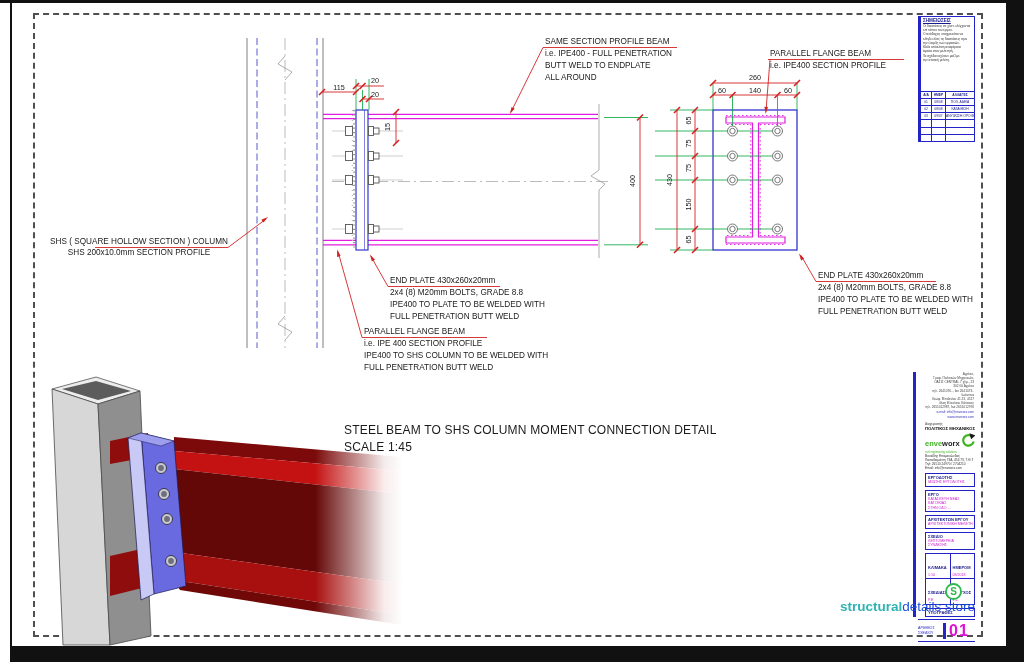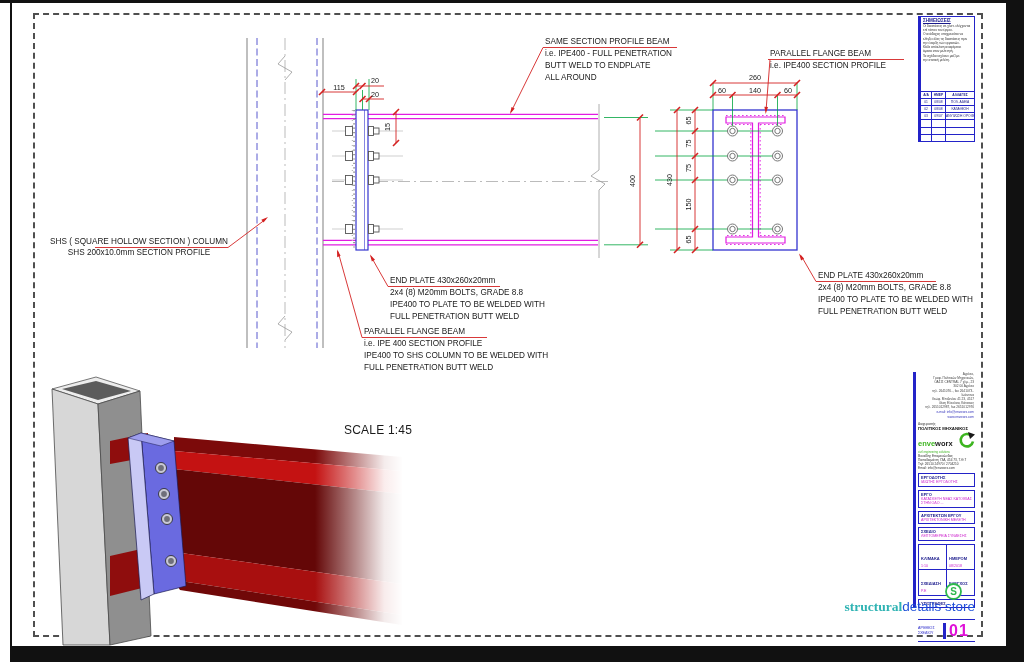--- a/index.html
+++ b/index.html
@@ -40,38 +40,38 @@
   
   .tb{position:absolute;z-index:4;color:#222;}
   .notes-box{left:918px;top:16px;width:57px;height:126px;border:1px solid #2323c8;
       border-left:3px solid #2323c8;box-sizing:border-box;background:#fff;}
   .notes-title{font-size:4.6px;font-weight:bold;color:#1a1a8c;text-decoration:underline;margin:1px 0 1px 2px;}
   .notes-text{font-size:3.2px;line-height:1.32;color:#333;margin-left:2px;white-space:pre-line;}
   .revtable{position:absolute;left:0;bottom:0;right:0;display:grid;
       grid-template-columns:10px 13px 1fr;grid-auto-rows:6.2px;background:#2323c8;gap:1px;padding-top:1px;}
   .revtable div{background:#fff;font-size:3.3px;line-height:6px;text-align:center;overflow:hidden;white-space:nowrap;color:#1a1a8c;}
   .revtable .hd{font-weight:bold;}
-  .tb-col{left:913px;top:372px;width:62px;border-left:3px solid #2323c8;box-sizing:border-box;padding-left:2px;}
+  .tb-col{left:913px;top:372px;width:62px;border-left:3px solid #2323c8;box-sizing:border-box;padding-left:9px;}
   .addr{font-size:3.2px;line-height:1.3;color:#444;text-align:right;white-space:pre-line;margin-right:1px;}
   .email{font-size:3.2px;line-height:1.3;color:#3333bb;text-align:right;white-space:pre-line;margin:1px 1px 0 0;}
   .mgr-lbl{font-size:3.2px;color:#333;margin-top:3px;}
   .mgr-title{font-size:4.3px;font-weight:bold;color:#111;}
   .logo-row{display:flex;align-items:flex-start;justify-content:space-between;height:21px;margin-top:1px;}
   .logo-bold{font-size:7.5px;font-weight:bold;color:#3db520;}
   .logo-rest{font-size:7.5px;font-weight:bold;color:#222;}
   .logo-tag{font-size:2.8px;color:#3db520;}
   .contact{font-size:3.2px;line-height:1.3;color:#333;white-space:pre-line;margin-top:1px;}
   .tb-box{border:1px solid #2323c8;box-sizing:border-box;margin-top:3px;padding:1px 1px 1px 2px;background:#fff;}
   .tb-lbl{font-size:4px;font-weight:bold;color:#1a1a8c;}
   .tb-val{font-size:3.6px;color:#cc22cc;white-space:pre-line;line-height:1.25;}
   .grid2{display:grid;grid-template-columns:1fr 1fr;background:#2323c8;gap:1px;border:1px solid #2323c8;margin-top:3px;}
   .grid2>div{background:#fff;padding:1px 1px 1px 2px;min-height:9px;}
   .s-icon{position:absolute;left:945px;top:583px;z-index:4;}
   .store{position:absolute;left:835px;top:599px;width:140px;text-align:right;z-index:4;font-size:13.5px;}
-  .store .b{font-weight:bold;color:#2fb3b3;font-family:Liberation Serif, serif;}
+  .store .b{font-weight:bold;color:#2fb3b3;}
   .store .r{color:#1d4ed8;}
   .sheet-box{position:absolute;left:918px;top:619px;width:57px;height:21px;z-index:4;
       border-top:1px solid #2323c8;border-bottom:1px solid #2323c8;display:flex;align-items:center;}
   .sheet-lbls{font-size:3.6px;color:#2323c8;line-height:1.3;width:24px;}
   .sheet-bar{width:3px;height:16px;background:#2323c8;margin:0 3px 0 1px;}
   .sheet-num{font-size:16px;font-weight:bold;color:#e010d8;letter-spacing:1px;}
 </style>
 </head>
 <body>
 
@@ -324,20 +324,21 @@
           <circle cx="167" cy="519" r="2.9" fill="#6f6f7a"></circle>
         <circle cx="171" cy="561" r="5.5" fill="#c9c9d6" stroke="#222" stroke-width=".8"></circle>
           <circle cx="171" cy="561" r="2.9" fill="#6f6f7a"></circle>
       </g>
     </g>
   </svg>
 
   <div class="fade"></div>
 
   <div class="view-title">
+    <div>STEEL BEAM TO SHS COLUMN MOMENT CONNECTION DETAIL</div>
     <div>SCALE 1:45</div>
   </div>
 
   <div class="tb notes-box" style="position:absolute;">
     <div class="notes-title">ΣΗΜΕΙΩΣΕΙΣ</div>
     <div class="notes-text">Οι διαστάσεις σε χλστ. ελέγχονται
 επί τόπου του έργου.
 Ο ανάδοχος υποχρεούται να
 ελέγξει όλες τις διαστάσεις πριν
 την έναρξη των εργασιών.

